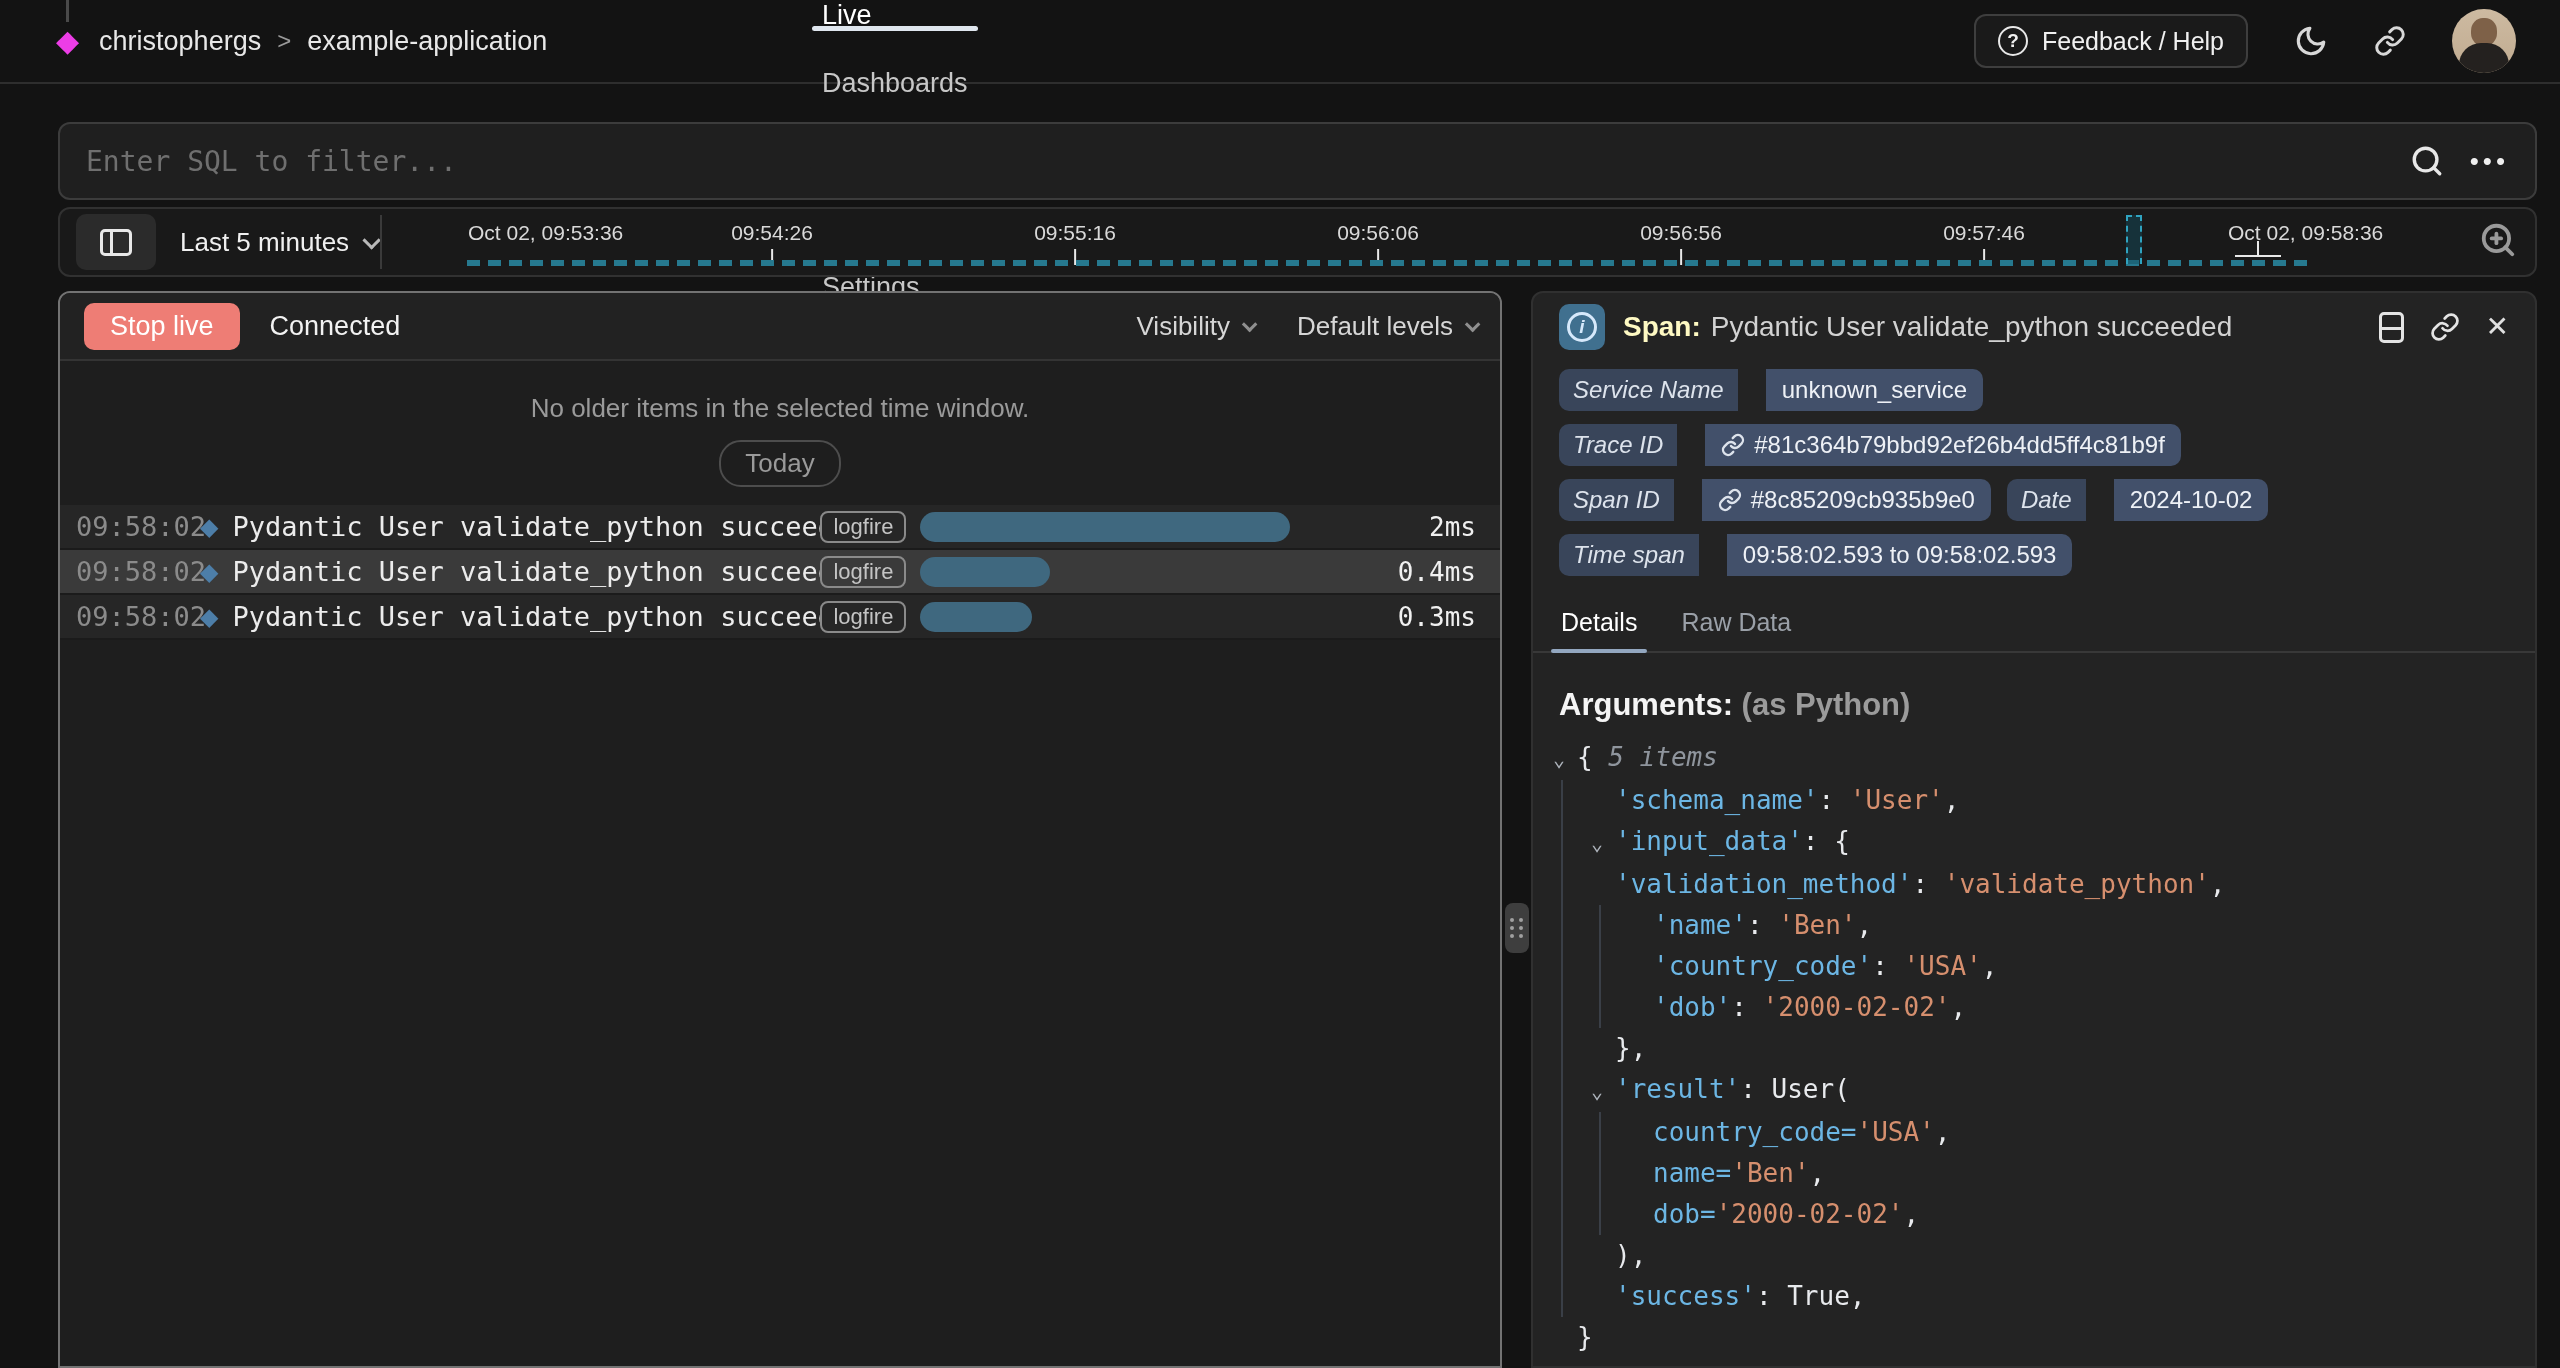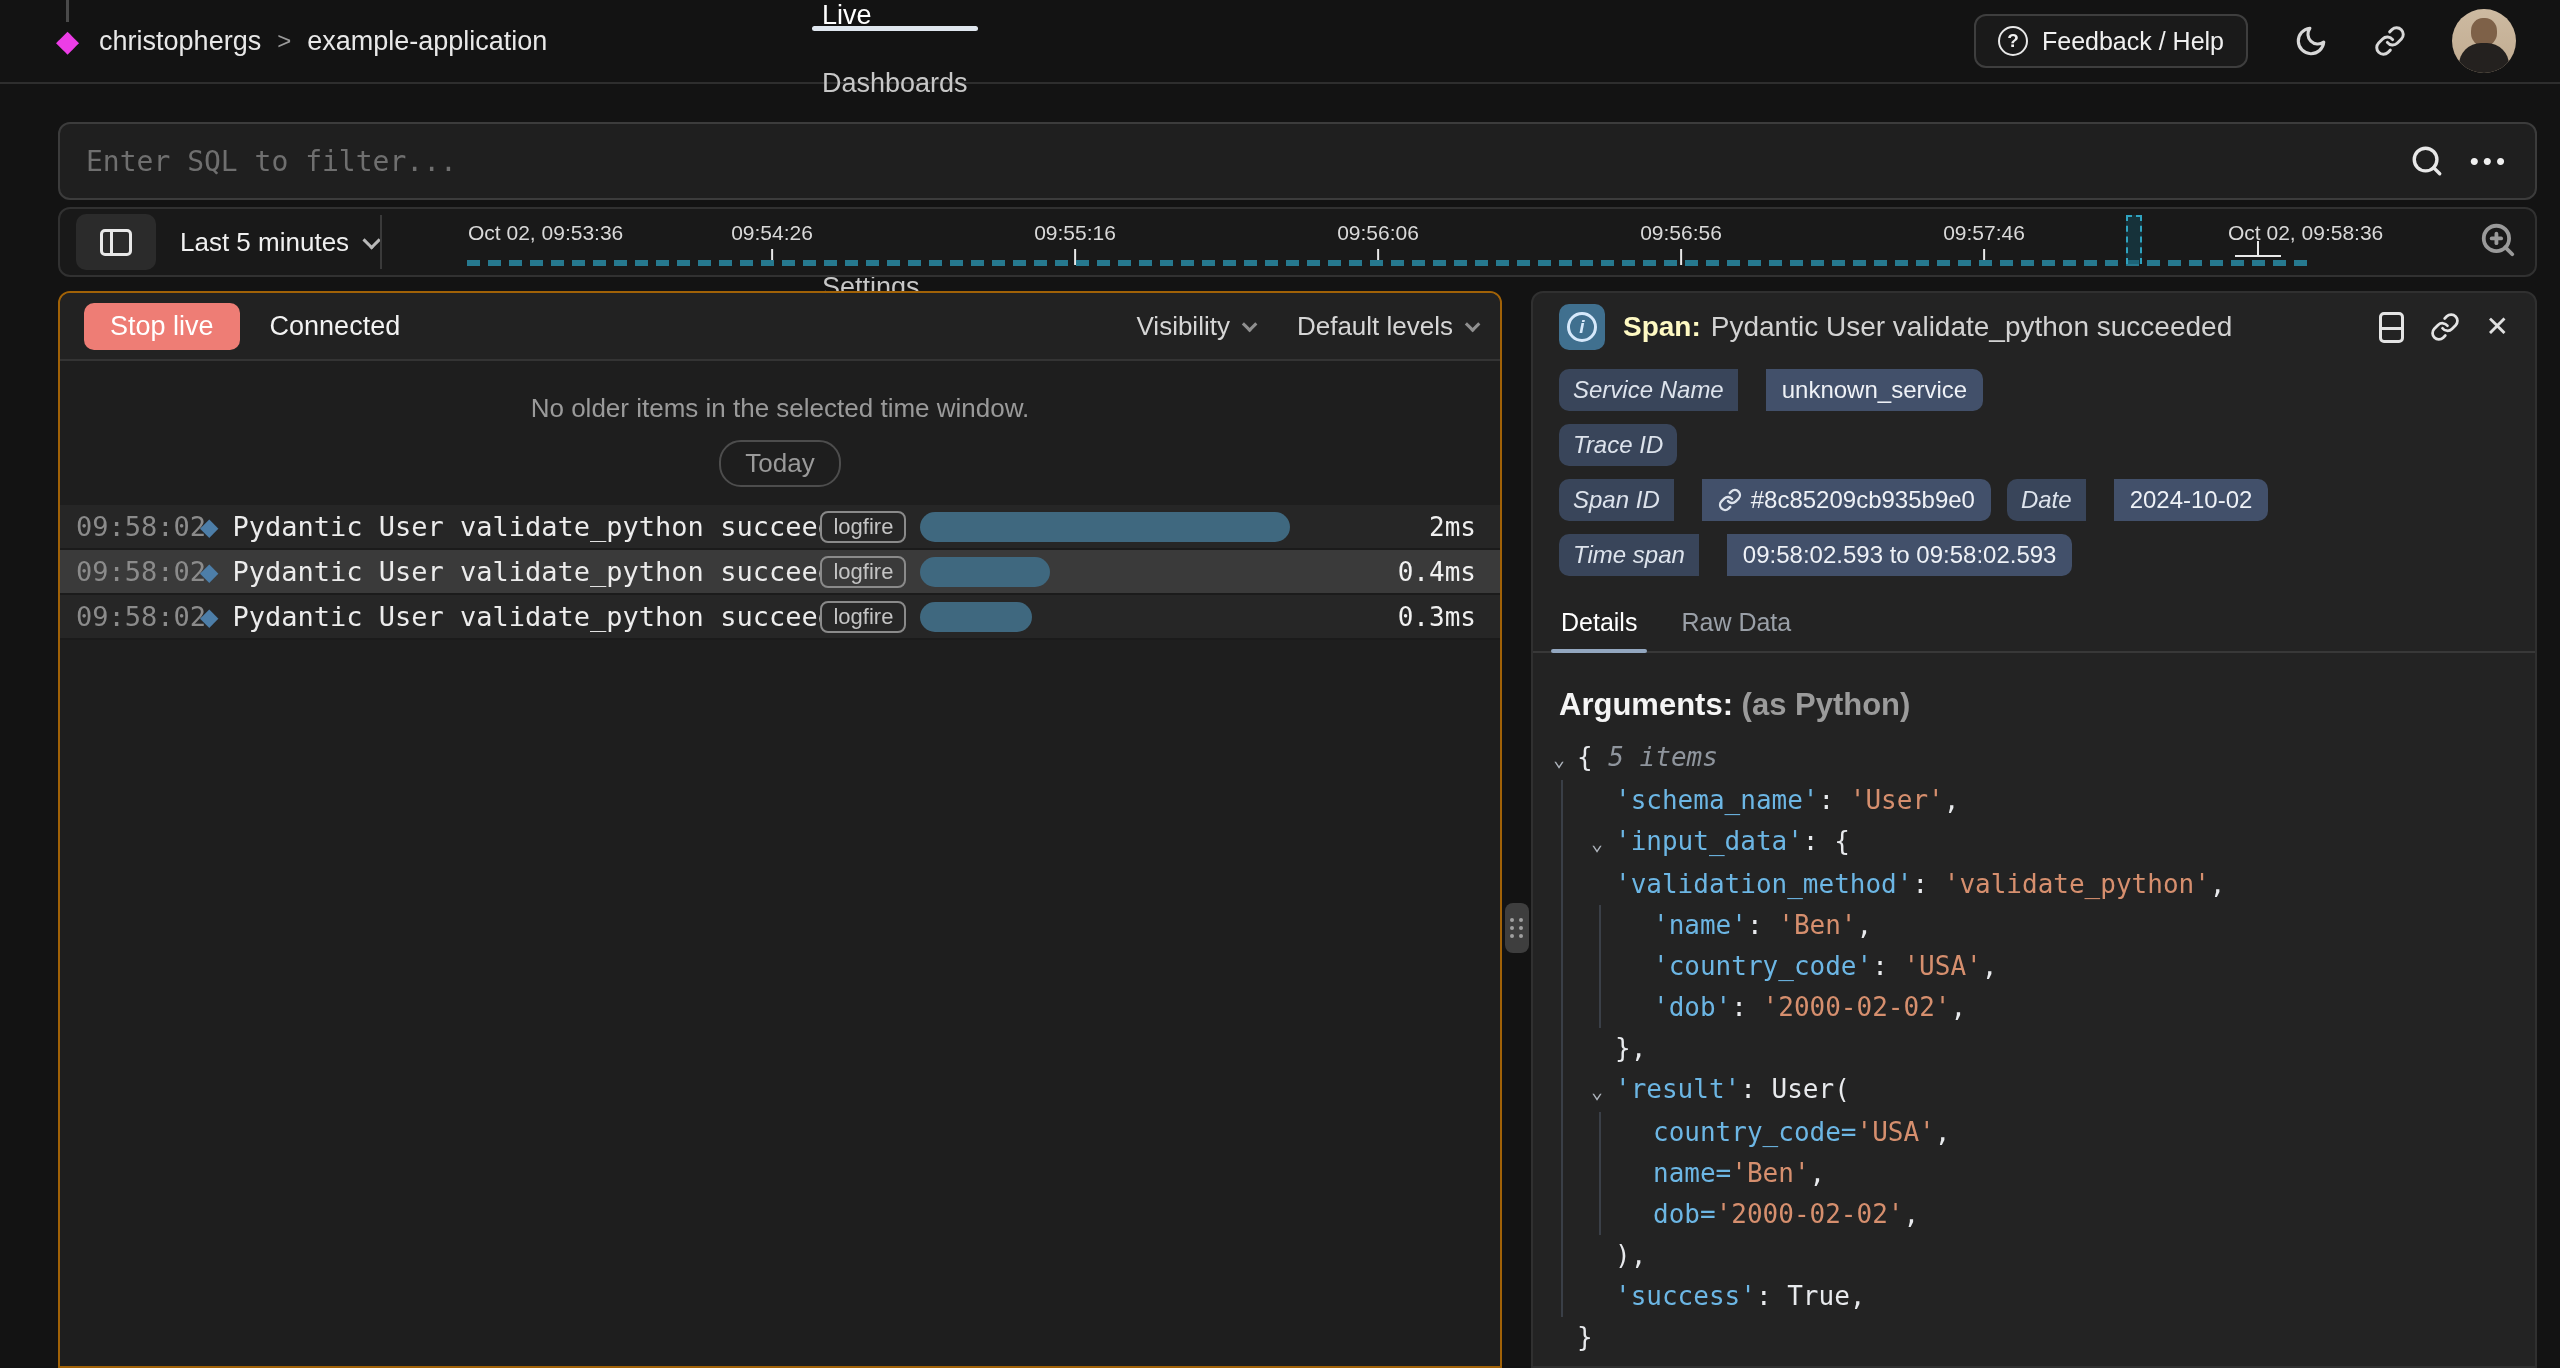--- a/index.html
+++ b/index.html
@@ -52,21 +52,21 @@
   .tl-dash { position:absolute; left:407px; width:1845px; top:51px; height:6px;
              background:repeating-linear-gradient(90deg, var(--tl) 0 13px, transparent 13px 21px); }
   .tl-spike { position:absolute; left:2066px; top:6px; width:16px; height:49px; background:#14506177; border:2px dashed var(--tl-bright); border-bottom:none; }
   .tl-endtick { position:absolute; left:2197px; top:32px; width:2px; height:14px; background:#e8e8e8; }
   .tl-endtick::after { content:""; position:absolute; left:-22px; top:14px; width:46px; height:2px; background:#e8e8e8; }
   .tl-zoom { position:absolute; right:18px; top:12px; background:none; border:none; cursor:pointer; }
   .tl-zoom svg { stroke:#9a9a9a; fill:none; stroke-width:2.4; stroke-linecap:round; }
 
   
   .main { position:absolute; left:58px; right:23px; top:291px; bottom:0; display:flex; }
-  .left-panel { width:1444px; background:#1e1e1e; border:2px solid #a16207; border-radius:12px 12px 0 0; overflow:hidden; display:flex; flex-direction:column; }
+  .left-panel { width:1444px; background:#1e1e1e; border:2px solid #737373; border-radius:12px 12px 0 0; overflow:hidden; display:flex; flex-direction:column; }
   .gap-col { width:29px; position:relative; }
   .resize-handle { position:absolute; left:3px; top:612px; width:24px; height:50px; background:#3e3e3e; border-radius:8px; display:flex; align-items:center; justify-content:center; cursor:col-resize; }
   .grip { display:grid; grid-template-columns:repeat(2,5px); grid-gap:4px; }
   .grip i { width:4px; height:4px; border-radius:50%; background:#a0a0a0; }
   .right-panel { flex:1; background:#232323; border:2px solid #303030; border-radius:12px 12px 0 0; overflow:hidden; }
 
   
   .lp-header { height:68px; border-bottom:2px solid #343434; background:#222222; display:flex; align-items:center; padding:0 24px; }
   .stop-live { background:var(--stop); color:#fff; border:none; border-radius:10px; height:47px; padding:0 26px; font-size:27px; cursor:pointer; }
   .connected { margin-left:30px; font-size:27px; color:#f2f2f2; }
@@ -299,20 +299,27 @@
     <div class="badges">
       <div class="badge-row">
         <span class="badge">
           <span class="lbl">Service Name</span>
           <span class="val">unknown_service</span>
         </span>
       </div>
       <div class="badge-row">
         <span class="badge">
           <span class="lbl">Trace ID</span>
+          <span class="val">
+            <svg width="24" height="24" viewBox="0 0 24 24">
+                <path d="M10 13a5 5 0 0 0 7.54.54l3-3a5 5 0 0 0-7.07-7.07l-1.72 1.71"></path>
+                <path d="M14 11a5 5 0 0 0-7.54-.54l-3 3a5 5 0 0 0 7.07 7.07l1.71-1.71"></path>
+              </svg>
+            <span>#81c364b79bbd92ef26b4dd5ff4c81b9f</span>
+          </span>
         </span>
       </div>
       <div class="badge-row">
         <span class="badge">
           <span class="lbl">Span ID</span>
           <span class="val">
             <svg width="24" height="24" viewBox="0 0 24 24">
                 <path d="M10 13a5 5 0 0 0 7.54.54l3-3a5 5 0 0 0-7.07-7.07l-1.72 1.71"></path>
                 <path d="M14 11a5 5 0 0 0-7.54-.54l-3 3a5 5 0 0 0 7.07 7.07l1.71-1.71"></path>
               </svg>

